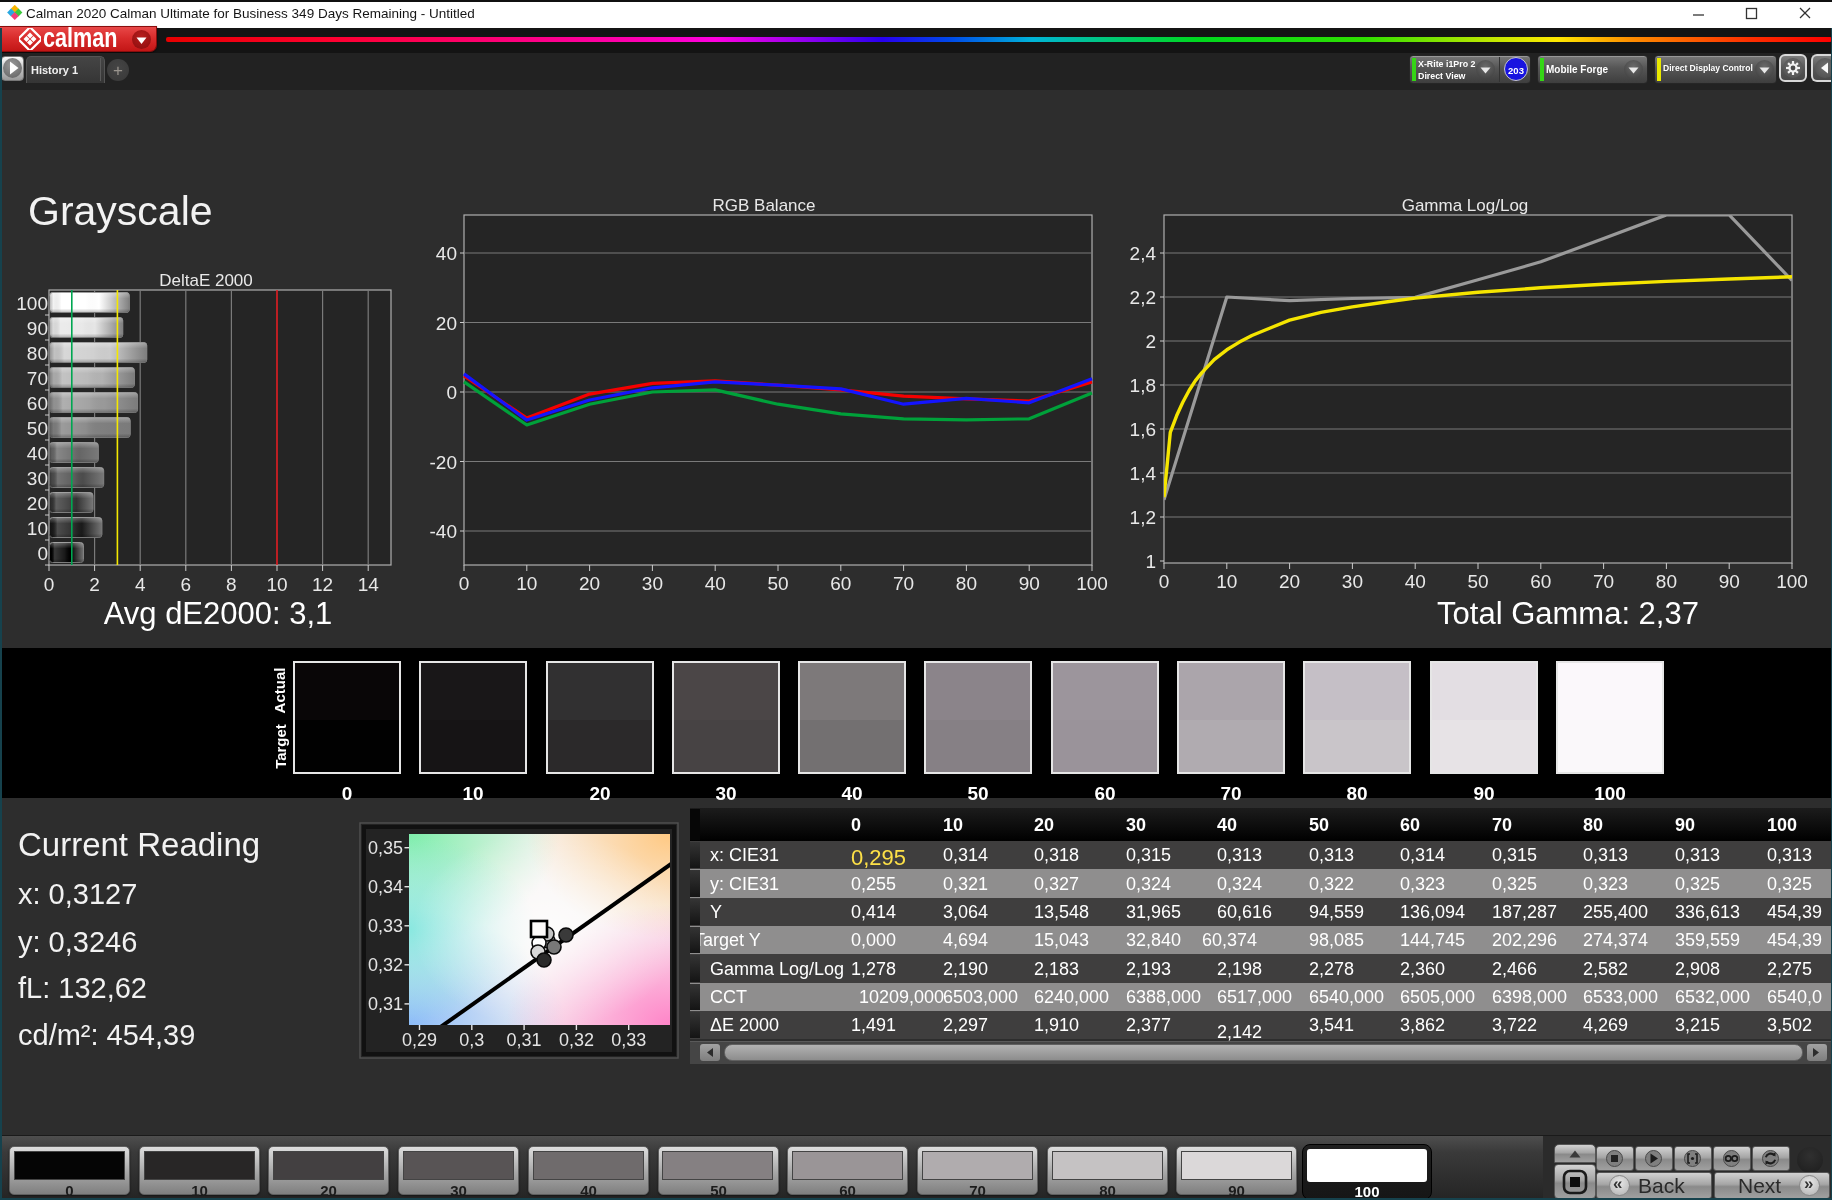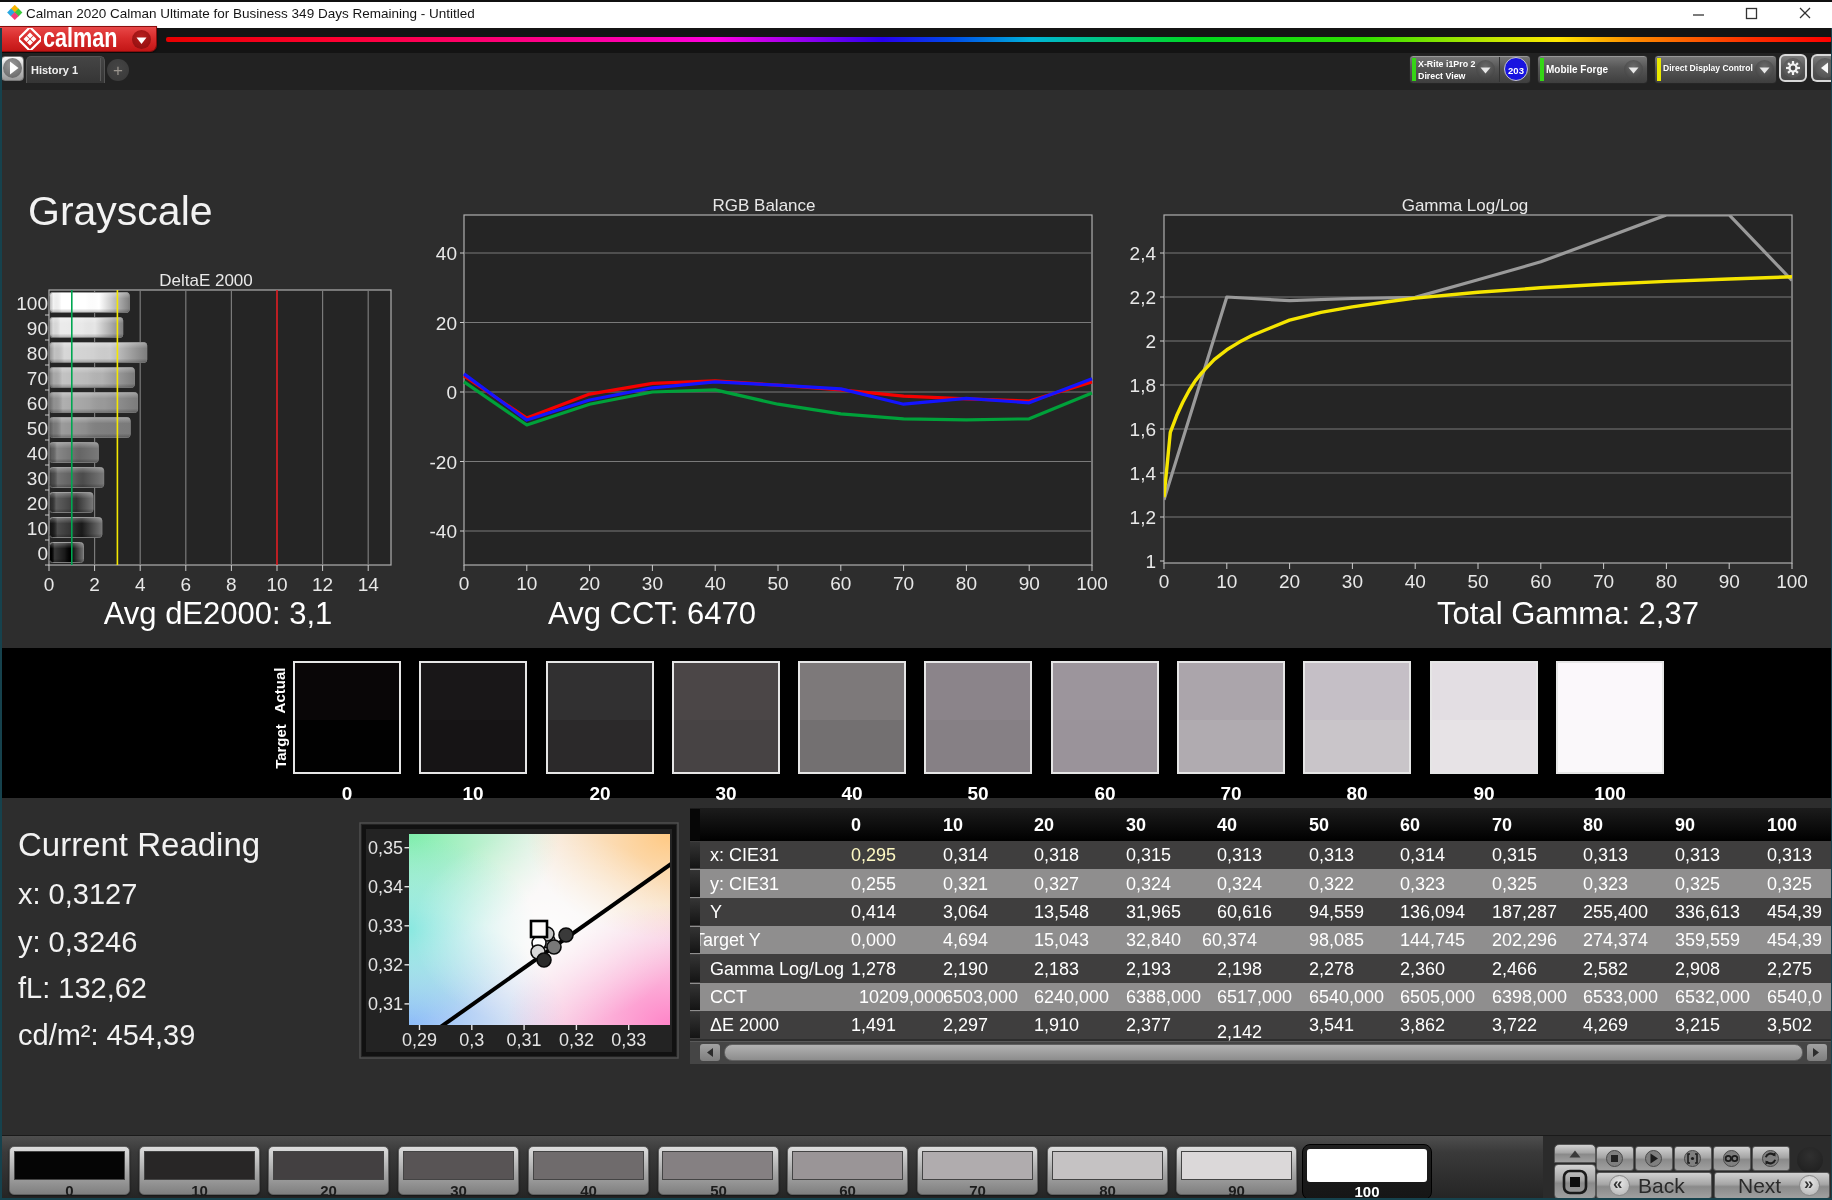--- a/index.html
+++ b/index.html
@@ -328,21 +328,20 @@
       <text x="1603.6" y="588" font-size="19" fill="#e8e8e8" text-anchor="middle">70</text>
       <line x1="1603.6" y1="563" x2="1603.6" y2="569" stroke="#ccc" stroke-width="1"></line>
       <text x="1666.4" y="588" font-size="19" fill="#e8e8e8" text-anchor="middle">80</text>
       <line x1="1666.4" y1="563" x2="1666.4" y2="569" stroke="#ccc" stroke-width="1"></line>
       <text x="1729.2" y="588" font-size="19" fill="#e8e8e8" text-anchor="middle">90</text>
       <line x1="1729.2" y1="563" x2="1729.2" y2="569" stroke="#ccc" stroke-width="1"></line>
       <text x="1792.0" y="588" font-size="19" fill="#e8e8e8" text-anchor="middle">100</text>
       <line x1="1792.0" y1="563" x2="1792.0" y2="569" stroke="#ccc" stroke-width="1"></line>
     </svg>
 <div class="abs" style="left:-82px;top:596px;width:600px;text-align:center;font-size:31px;color:#fff;">Avg dE2000: 3,1</div>
-<div class="abs" style="left:352px;top:596px;width:600px;text-align:center;font-size:31px;color:#fff;">Avg CCT: 6470</div>
 <div class="abs" style="left:1268px;top:596px;width:600px;text-align:center;font-size:31px;color:#fff;">Total Gamma: 2,37</div>
 <div class="abs" style="left:0;top:648px;width:1832px;height:150px;background:#000;"></div>
 <div class="abs" style="left:270px;top:662px;width:20px;height:56px;display:flex;align-items:center;justify-content:center;">
       <span style="transform:rotate(-90deg);font-size:15px;font-weight:bold;color:#fff;white-space:nowrap;">Actual</span>
     </div>
 <div class="abs" style="left:270px;top:718px;width:20px;height:56px;display:flex;align-items:center;justify-content:center;">
       <span style="transform:rotate(-90deg);font-size:15px;font-weight:bold;color:#fff;white-space:nowrap;">Target</span>
     </div>
 <div class="abs" style="left:293px;top:661px;width:108px;height:113px;border:2px solid #e6e6e6;">
       <div style="width:100%;height:57px;background:#090607;"></div>
@@ -483,21 +482,21 @@
 <span style="position:absolute;left:527px;top:6.5px;font-size:18px;font-weight:bold;color:#fff;">40</span>
 <span style="position:absolute;left:619px;top:6.5px;font-size:18px;font-weight:bold;color:#fff;">50</span>
 <span style="position:absolute;left:710px;top:6.5px;font-size:18px;font-weight:bold;color:#fff;">60</span>
 <span style="position:absolute;left:802px;top:6.5px;font-size:18px;font-weight:bold;color:#fff;">70</span>
 <span style="position:absolute;left:893px;top:6.5px;font-size:18px;font-weight:bold;color:#fff;">80</span>
 <span style="position:absolute;left:985px;top:6.5px;font-size:18px;font-weight:bold;color:#fff;">90</span>
 <span style="position:absolute;left:1077px;top:6.5px;font-size:18px;font-weight:bold;color:#fff;">100</span>
 </div>
 <div class="abs" style="left:690px;top:841.0px;width:1142px;height:28.4px;background:#3f3e3e;">
 <span style="position:absolute;left:20px;top:4.2px;font-size:18px;font-weight:normal;color:#fff;">x: CIE31</span>
-<span style="position:absolute;left:161px;top:4.2px;font-size:18px;font-weight:normal;color:#fef9c3;">0,295</span>
+<span style="position:absolute;left:161px;top:4.2px;font-size:22px;font-weight:normal;color:#fde047;">0,295</span>
 <span style="position:absolute;left:253px;top:4.2px;font-size:18px;font-weight:normal;color:#fff;">0,314</span>
 <span style="position:absolute;left:344px;top:4.2px;font-size:18px;font-weight:normal;color:#fff;">0,318</span>
 <span style="position:absolute;left:436px;top:4.2px;font-size:18px;font-weight:normal;color:#fff;">0,315</span>
 <span style="position:absolute;left:527px;top:4.2px;font-size:18px;font-weight:normal;color:#fff;">0,313</span>
 <span style="position:absolute;left:619px;top:4.2px;font-size:18px;font-weight:normal;color:#fff;">0,313</span>
 <span style="position:absolute;left:710px;top:4.2px;font-size:18px;font-weight:normal;color:#fff;">0,314</span>
 <span style="position:absolute;left:802px;top:4.2px;font-size:18px;font-weight:normal;color:#fff;">0,315</span>
 <span style="position:absolute;left:893px;top:4.2px;font-size:18px;font-weight:normal;color:#fff;">0,313</span>
 <span style="position:absolute;left:985px;top:4.2px;font-size:18px;font-weight:normal;color:#fff;">0,313</span>
 <span style="position:absolute;left:1077px;top:4.2px;font-size:18px;font-weight:normal;color:#fff;">0,313</span>

